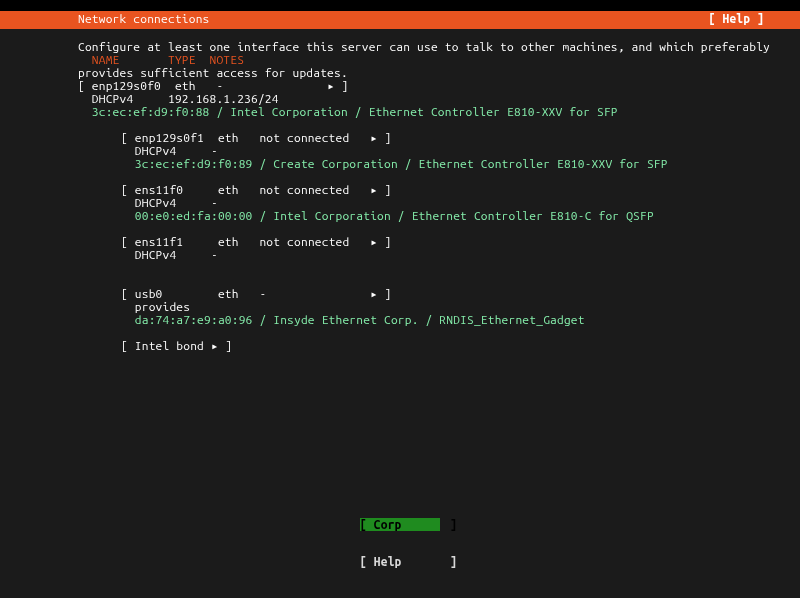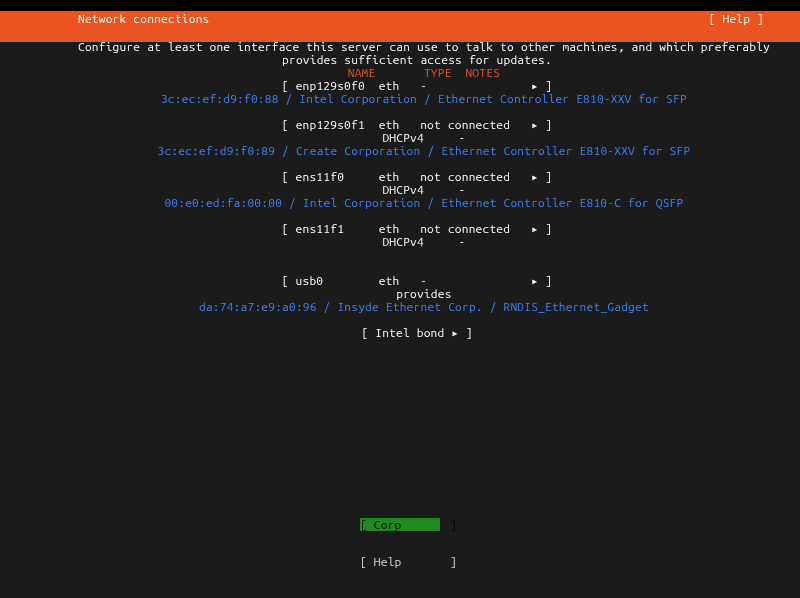--- a/index.html
+++ b/index.html
@@ -27,21 +27,21 @@
   .topstrip {
     position: absolute;
     top: 0; left: 0; right: 0;
     height: 11px;
     background: #000;
   }
   .header {
     position: absolute;
     left: 0; right: 0;
     top: 11px;
-    height: 31px;
+    height: 18px;
     background: #e95420; 
     color: #fff;
     display: flex;
     align-items: center;
     text-align: center;
   }
   .header .title {
     position: absolute;
     left: 78px;
     top: 1px;
@@ -53,33 +53,32 @@
     top: 1px;
     color: #fff;
   }
 
   .body {
     position: absolute;
     top: 40px;
     left: 78px;
     right: 44px;
     color: #cfcfcf;
-    text-align: center;
   }
   .white  { color: #ffffff; }
-  .gray   { color: #3b82f6; }
+  .gray   { color: #86efac; }
   .orange { color: #e95420; }
 
   pre.row {
     margin: 0;
     font: inherit;
     white-space: pre;
   }
 
-  .section { margin-top: 13px; }
+  .section { margin-top: 13px; margin-left: 43px; }
   .firstsection { margin-top: 13px; }
 
   
   .footer {
     position: absolute;
     left: 0; right: 0;
     bottom: 18px;
     display: flex;
     flex-direction: column;
     align-items: center;
@@ -90,42 +89,43 @@
     text-align: left;
     color: #d9d9d9;
   }
   .btn.done {
     background: #1f8b1f;
     color: #000;
     padding: 0 0;
   }
 
   
-  [data-interactable="true"] { cursor: pointer; }
+  [data-interactable="true"] { cursor: pointer; font-weight: bold; }
 
   .arrow { display:inline-block; }
 </style>
 </head>
 <body>
 
 <div class="screen">
   <div class="topstrip"></div>
 
   <div class="header" data-interactable="false">
     <span class="title" data-interactable="false">Network connections</span>
     <span class="help" data-interactable="true">[ Help ]</span>
   </div>
 
   <div class="body">
     <pre class="row white" data-interactable="false">Configure at least one interface this server can use to talk to other machines, and which preferably</pre>
+    <pre class="row firstsection" data-interactable="false"><span class="gray">  </span><span class="orange">NAME</span><span class="orange">       </span><span class="orange">TYPE</span><span class="orange">  </span><span class="orange">NOTES</span></pre>
+
     <pre class="row white" data-interactable="false">provides sufficient access for updates.</pre>
 
-    <pre class="row firstsection" data-interactable="false"><span class="gray">  </span><span class="orange">NAME</span><span class="orange">       </span><span class="orange">TYPE</span><span class="orange">  </span><span class="orange">NOTES</span></pre>
-
     <pre class="row" data-interactable="true"><span class="white">[</span><span class="white"> </span><span class="white">enp129s0f0</span><span class="white">  </span><span class="white">eth</span><span class="white">   </span><span class="white">-</span><span class="white">               </span><span class="arrow white" data-interactable="false">▸</span><span class="white"> </span><span class="white">]</span></pre>
+    <pre class="row" data-interactable="false"><span class="white">  </span><span class="white">DHCPv4</span><span class="white">     </span><span class="white">192.168.1.236/24</span></pre>
     <pre class="row gray" data-interactable="false"><span>  </span><span>3c:ec:ef:d9:f0:88 / Intel Corporation / Ethernet Controller E810-XXV for SFP</span></pre>
 
     <div class="section">
     <pre class="row" data-interactable="true"><span class="white">[</span><span class="white"> </span><span class="white">enp129s0f1</span><span class="white">  </span><span class="white">eth</span><span class="white">   </span><span class="white">not connected</span><span class="white">   </span><span class="arrow white" data-interactable="false">▸</span><span class="white"> </span><span class="white">]</span></pre>
     <pre class="row" data-interactable="false"><span class="white">  </span><span class="white">DHCPv4</span><span class="white">     </span><span class="white">-</span></pre>
     <pre class="row gray" data-interactable="false"><span>  </span><span>3c:ec:ef:d9:f0:89 / Create Corporation / Ethernet Controller E810-XXV for SFP</span></pre>
     </div>
 
     <div class="section">
     <pre class="row" data-interactable="true"><span class="white">[</span><span class="white"> </span><span class="white">ens11f0</span><span class="white">     </span><span class="white">eth</span><span class="white">   </span><span class="white">not connected</span><span class="white">   </span><span class="arrow white" data-interactable="false">▸</span><span class="white"> </span><span class="white">]</span></pre>

